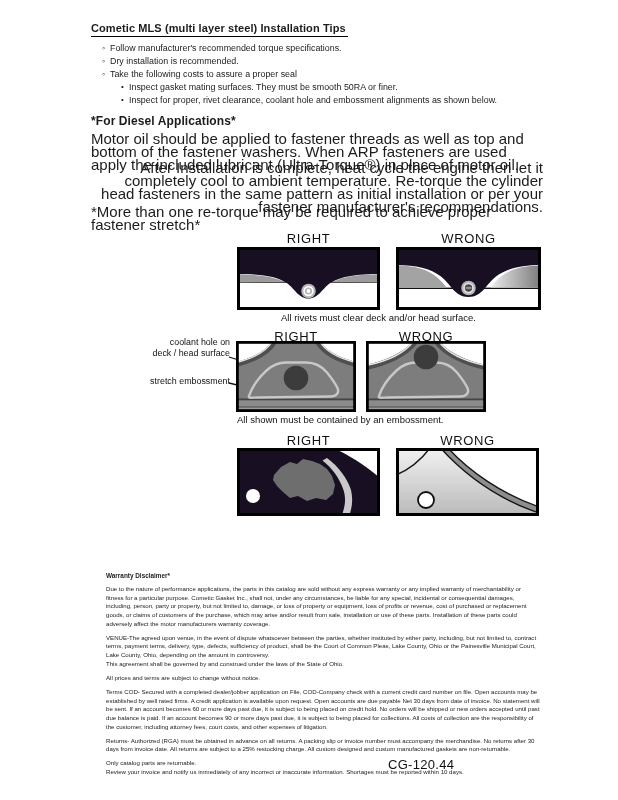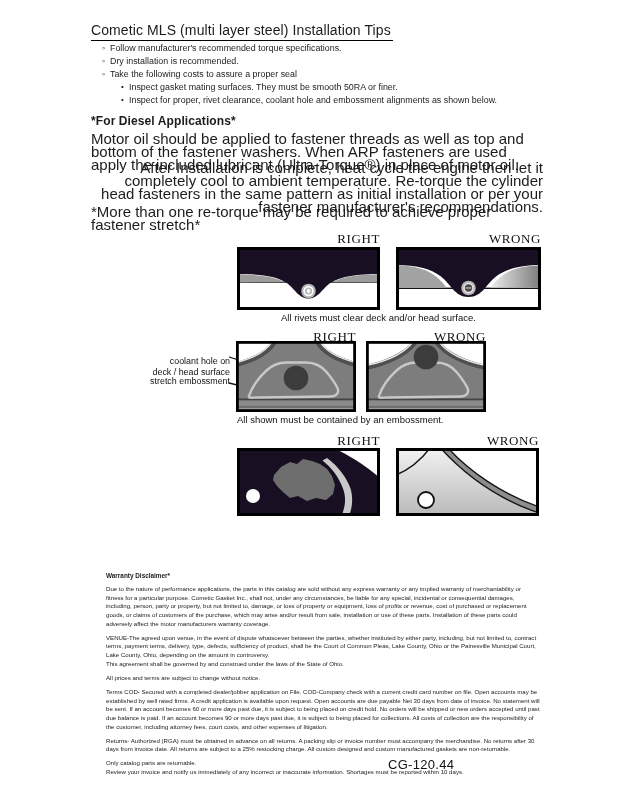--- a/index.html
+++ b/index.html
@@ -2,34 +2,34 @@
 <html><head>
 <meta charset="utf-8">
 <style>
   html,body{margin:0;padding:0;background:#ffffff;}
   .page{
     position:relative;width:618px;height:800px;background:#ffffff;overflow:hidden;
     font-family:"Liberation Sans","DejaVu Sans",sans-serif;color:#1c1c1c;
   }
   .abs{position:absolute;}
   
-  .doc-title{left:91px;top:22px;font-size:14px;font-weight:normal;
+  .doc-title{left:91px;top:22px;font-size:11px;font-weight:bold;
     border-bottom:1.8px solid #000;padding-bottom:1.5px;padding-right:2px;letter-spacing:.1px;}
   
   .tips{left:102px;top:42px;width:470px;font-size:8.9px;}
   .tip{display:flex;line-height:12.9px;}
   .tip .mk{width:8px;flex:0 0 8px;font-size:9px;}
   .tip.sub{padding-left:19px;}
   .tip.sub .mk{font-size:8px;}
   
   .diesel-h{left:91px;top:114px;font-size:12px;font-weight:bold;letter-spacing:.1px;}
   .para{left:91px;width:452px;font-size:15px;line-height:13px;}
   .p1{top:132px;} .p2{top:161px;text-align:right;} .p3{top:205px;}
   
-  .figlabel{font-size:13px;letter-spacing:.6px;color:#111;text-align:right;font-family:Liberation Serif, serif;}
+  .figlabel{font-size:13px;letter-spacing:.6px;color:#111;text-align:center;}
   .caption{font-size:9.5px;color:#111;line-height:11.5px;}
   .callout{width:118px;text-align:right;font-size:8.9px;line-height:10.8px;color:#111;}
   
   .legal{left:106px;top:571px;width:434px;font-size:6.1px;line-height:1.42;color:#222;}
   .legal .lh{font-weight:bold;font-size:6.4px;margin:0 0 5px 0;}
   .legal p{margin:0 0 5.5px 0;}
   .legal .tight{margin:0;}
   .legal .gap-after{margin-bottom:5.5px;}
   .pageno{left:388px;top:757px;font-size:13px;letter-spacing:.3px;color:#111;}
   svg{display:block;}
@@ -105,21 +105,21 @@
       <circle cx="72.5" cy="41" r="3.7" fill="#4a4a4a"></circle>
       <rect x="69.7" y="40.2" width="5.6" height="1.5" fill="#aaaaaa"></rect>
       <rect x="1.5" y="1.5" width="142" height="60" fill="none" stroke="#000" stroke-width="3"></rect>
     </svg>
   </div>
   <div class="abs caption" style="left:237px;top:312px;margin-left:44px;">All rivets must clear deck and/or head surface.</div>
 
   <div class="abs figlabel" style="left:236px;top:329px;width:120px;">RIGHT</div>
   <div class="abs figlabel" style="left:366px;top:329px;width:120px;">WRONG</div>
 
-  <div class="abs callout" style="left:112px;top:356px;">
+  <div class="abs callout" style="left:112px;top:337px;">
     <div>coolant hole on</div>
     <div>deck / head surface</div>
   </div>
   <div class="abs callout" style="left:112px;top:376px;">stretch embossment</div>
 
   <svg class="abs" style="left:110px;top:336px;" width="200" height="70" viewBox="0 0 200 70">
     <line x1="119" y1="21" x2="183" y2="41" stroke="#111" stroke-width="1.3"></line>
     <line x1="119" y1="47" x2="152" y2="55" stroke="#111" stroke-width="1.3"></line>
   </svg>
 

